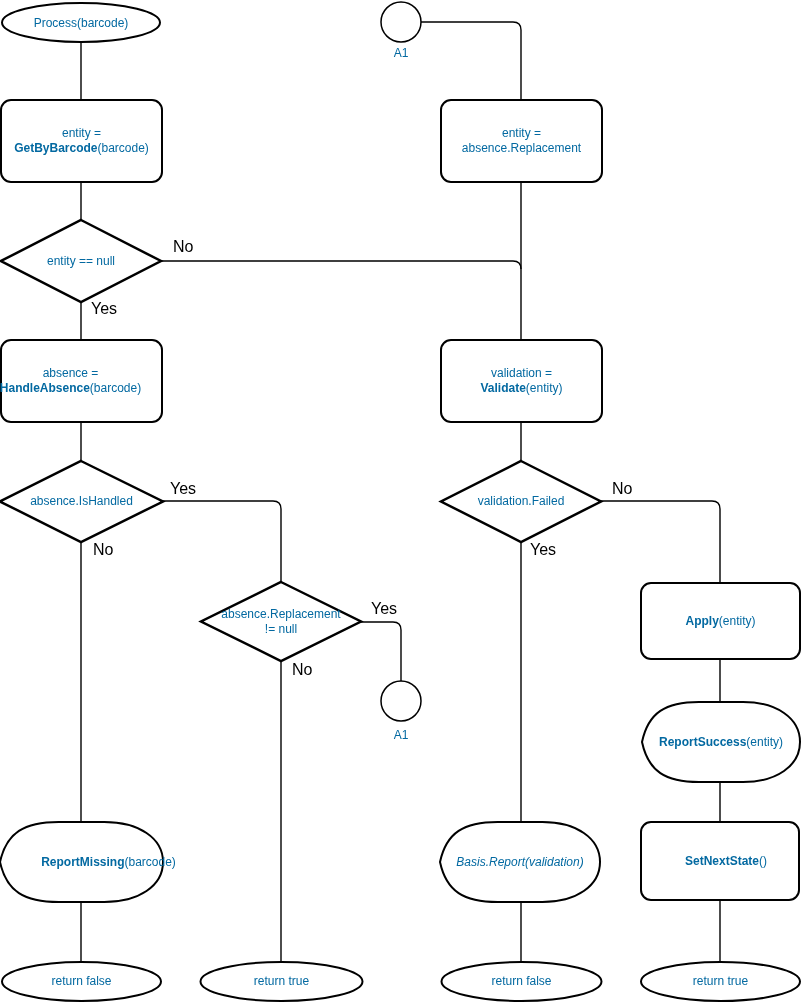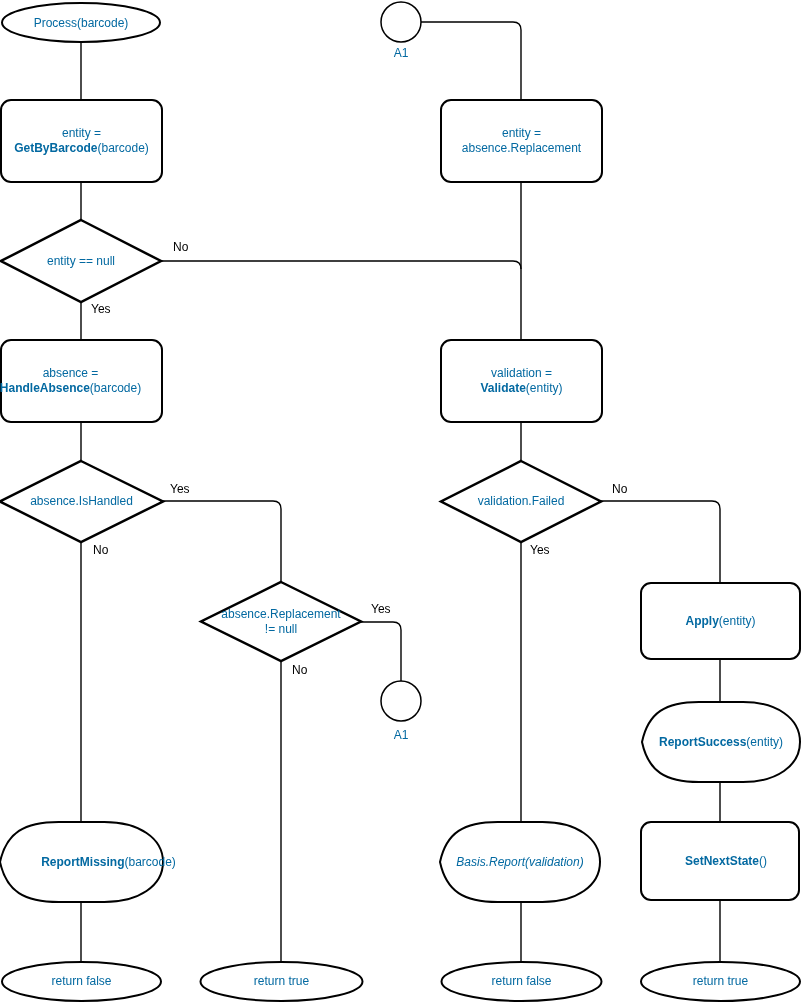--- a/index.html
+++ b/index.html
@@ -22,21 +22,21 @@
     text-align: center;
     font-size: 12px;
     line-height: 15px;
     color: #0369a1;
     pointer-events: none;
   }
   .node-label b { font-weight: bold; }
   .node-label .it { font-style: italic; }
   .edge-label {
     position: absolute;
-    font-size: 12px;
+    font-size: 16px;
     line-height: 14px;
     background: #ffffff;
     padding: 0 1px;
     color: #000000;
     pointer-events: none;
   }
 </style>
 </head>
 <body>
 

